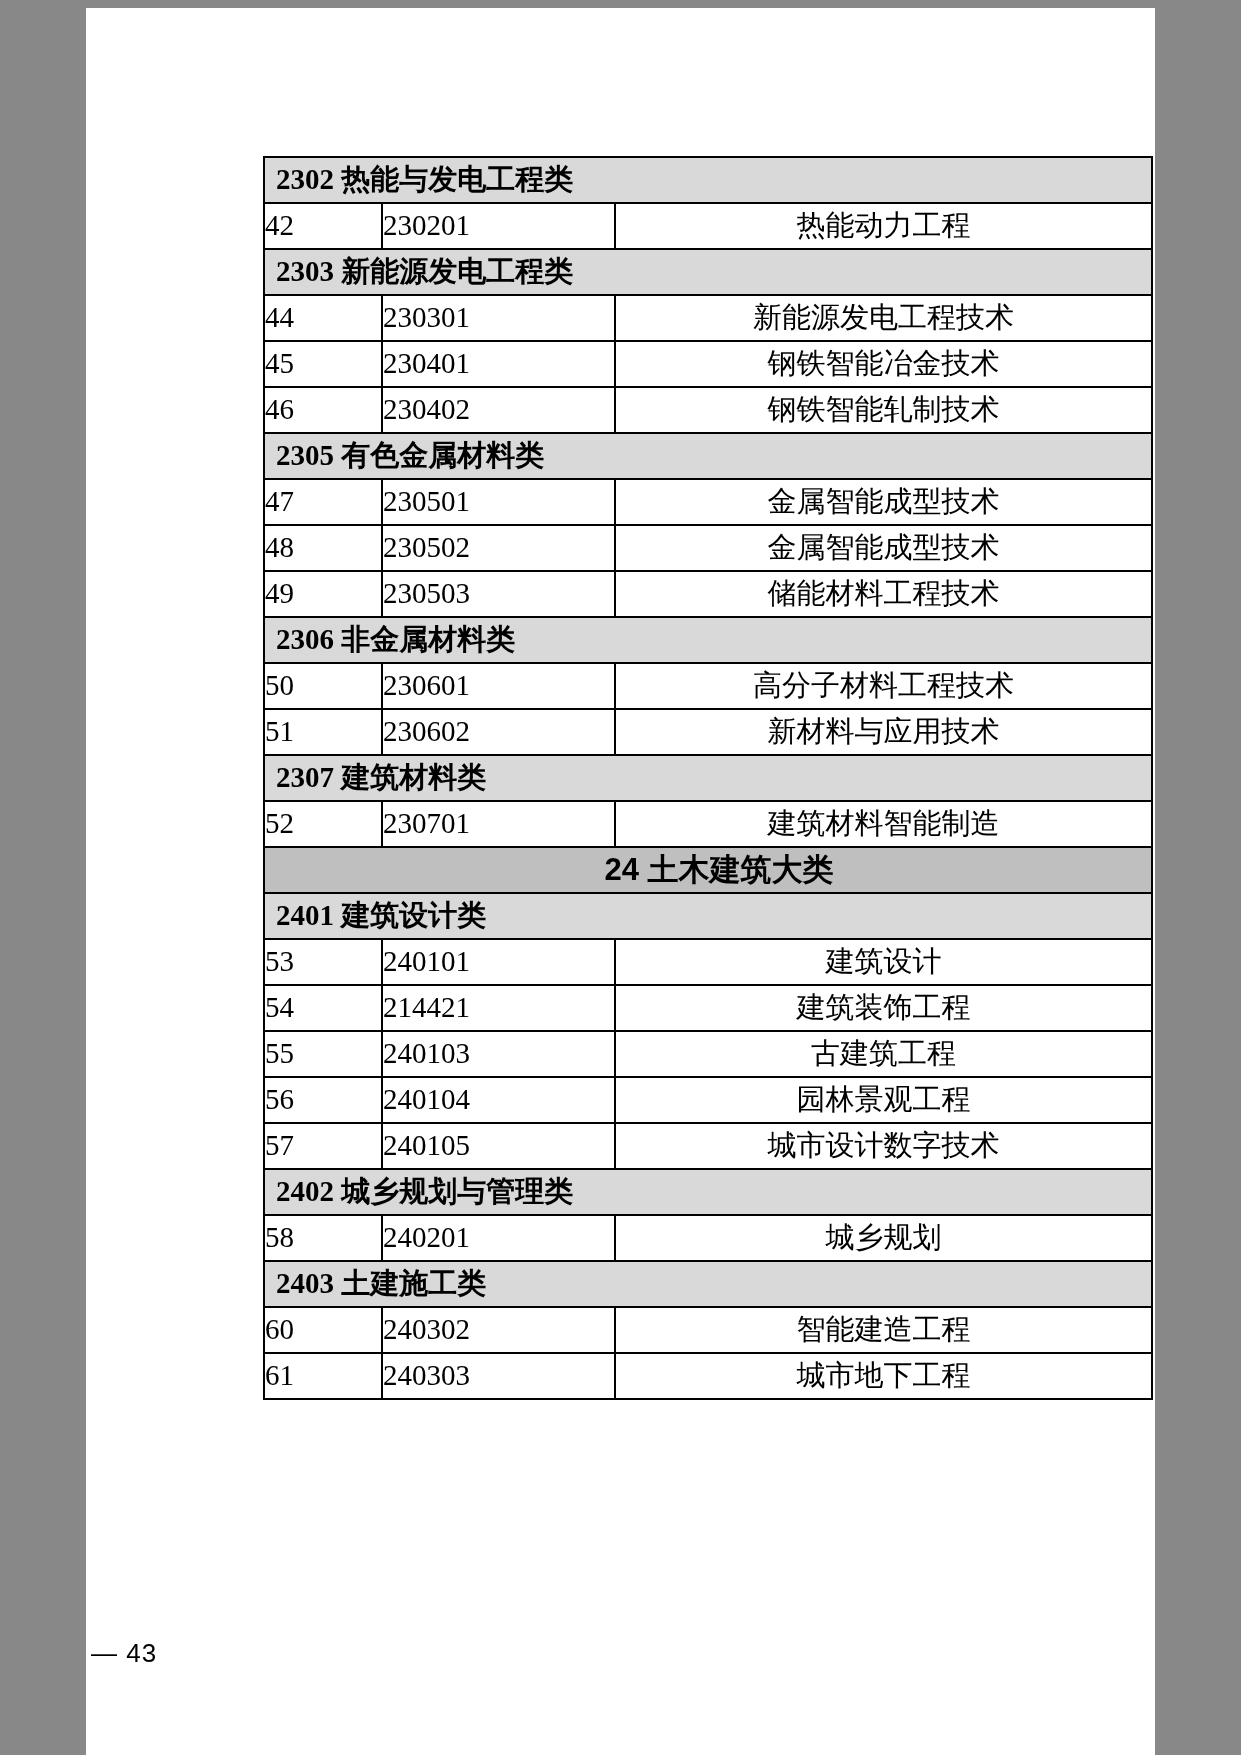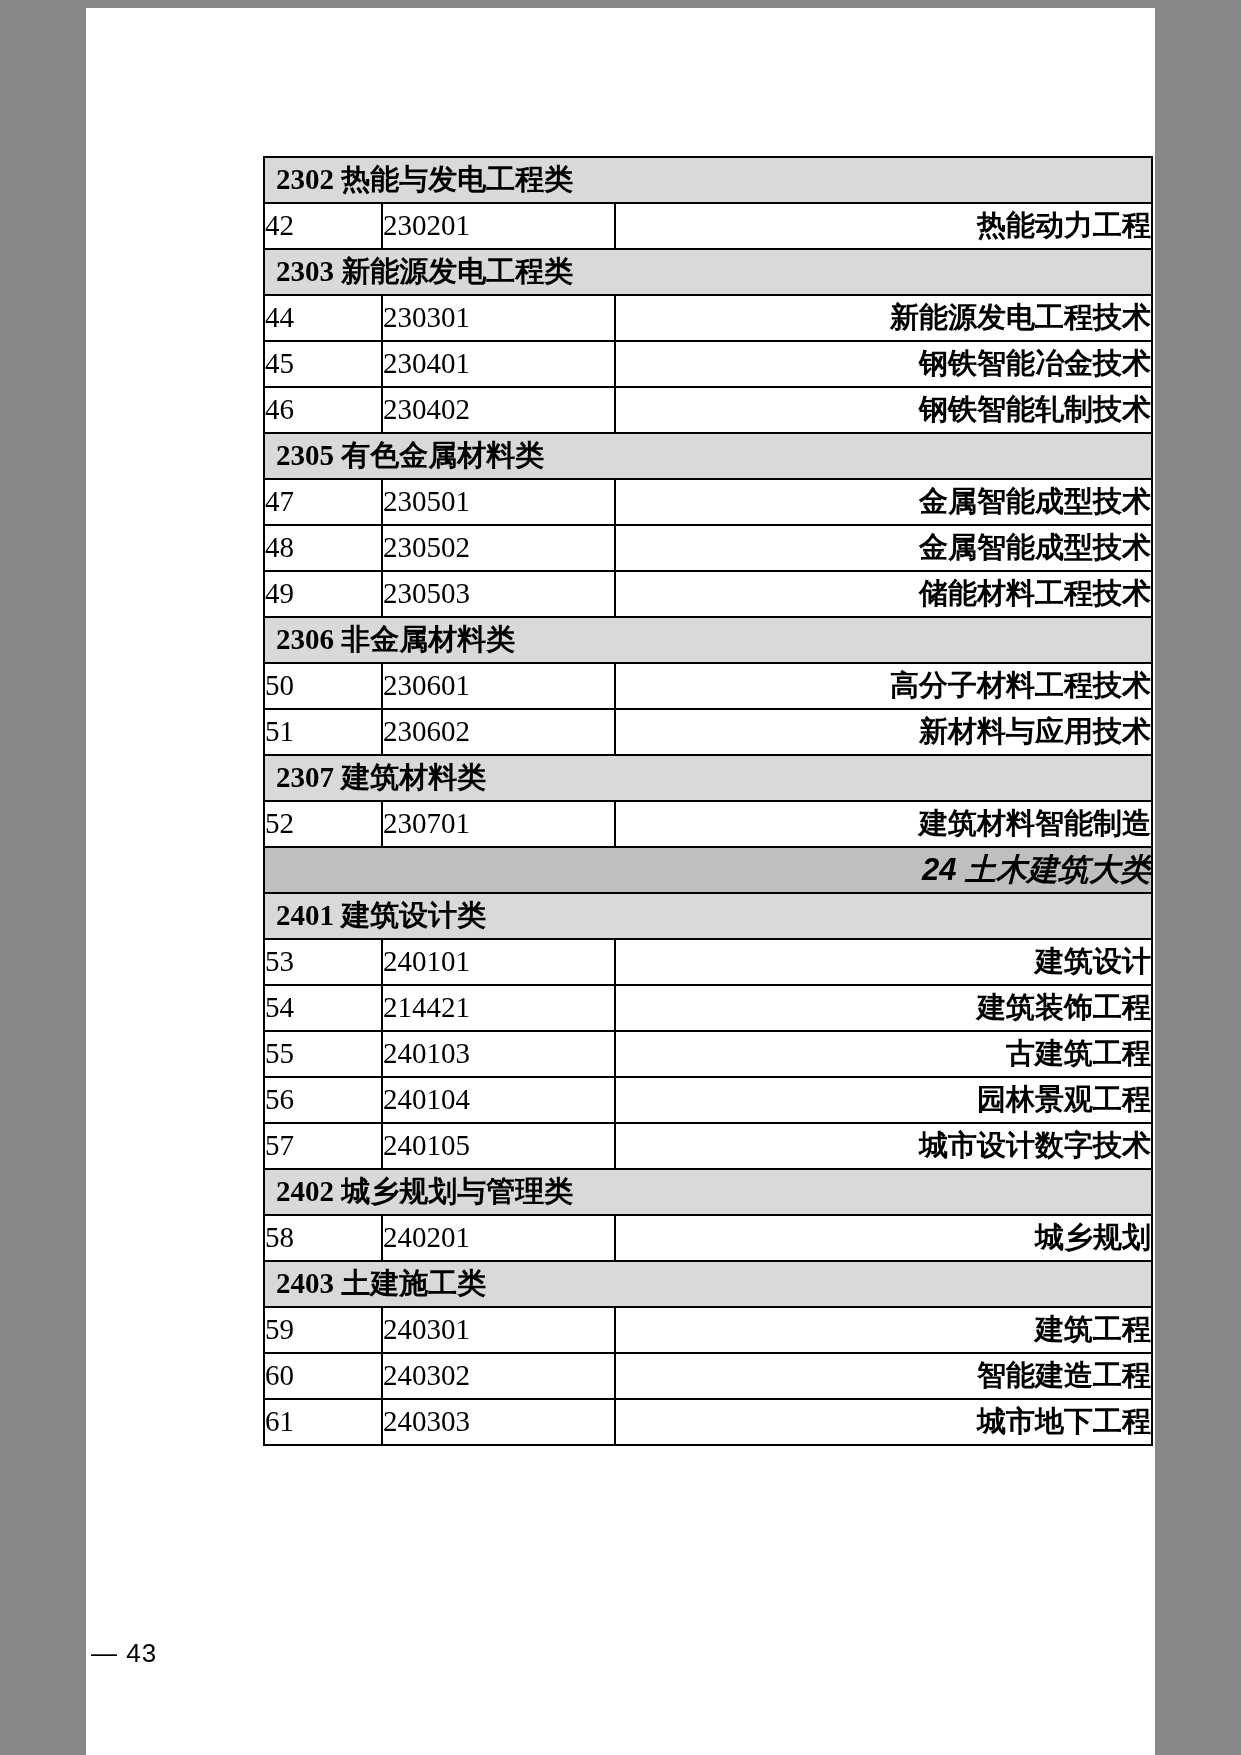--- a/index.html
+++ b/index.html
@@ -38,39 +38,37 @@
     font-size:29px;
     line-height:1.1;
     vertical-align:middle;
     padding:0;
     overflow:hidden;
     white-space:nowrap;
   }
   td.c-num, td.c-code{
   }
   td.c-name{
-    text-align:right;
+    text-align:center;
     padding-left:13px;
-    font-weight:bold;
   }
   tr.section td{
     background:var(--section-bg);
     font-weight:bold;
     text-align:left;
     padding-left:11px;
     font-size:29px;
   }
   tr.major td{
     background:var(--major-bg);
     font-weight:bold;
-    text-align:right;
+    text-align:center;
     padding-left:22px;
     font-size:31px;
     font-family:"Liberation Sans","DejaVu Sans",sans-serif;
-    font-style:italic;
   }
   .page-number{
     position:absolute;
     left:5px;
     top:1630px;
     width:1214px;
     text-align:left;
     font-size:26px;
     letter-spacing:1px;
     font-family:Liberation Sans, sans-serif;
@@ -188,25 +186,20 @@
         </tr>
         <tr>
           <td class="c-num">58</td>
           <td class="c-code">240201</td>
           <td class="c-name">城乡规划</td>
         </tr>
         <tr class="section">
           <td colspan="3">2403 土建施工类</td>
         </tr>
         <tr>
-          <td class="c-num">59</td>
-          <td class="c-code">240301</td>
-          <td class="c-name">建筑工程</td>
-        </tr>
-        <tr>
           <td class="c-num">60</td>
           <td class="c-code">240302</td>
           <td class="c-name">智能建造工程</td>
         </tr>
         <tr>
           <td class="c-num">61</td>
           <td class="c-code">240303</td>
           <td class="c-name">城市地下工程</td>
         </tr>
       </tbody>

